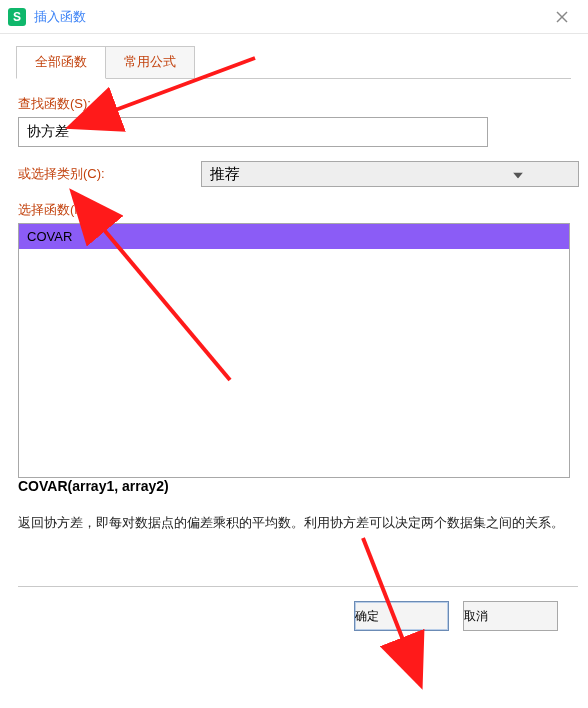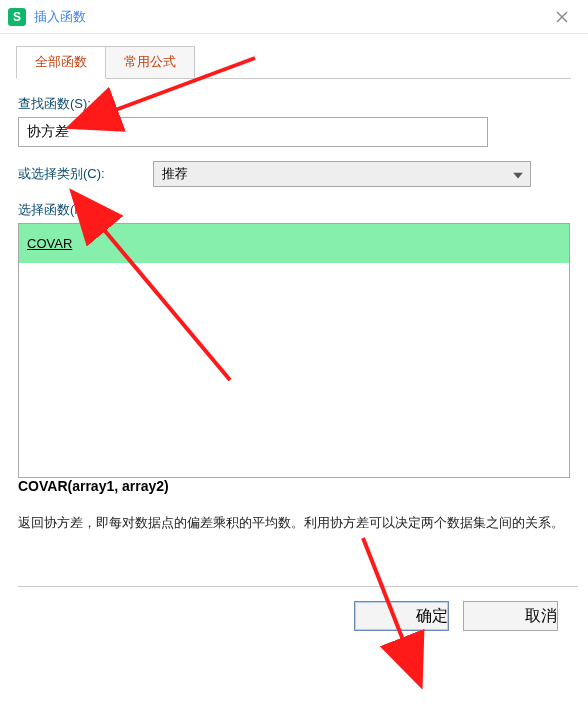--- a/index.html
+++ b/index.html
@@ -59,21 +59,21 @@
   .tab.active {
     background: #fff;
     border-bottom: 1px solid #fff;
     margin-bottom: -1px;
     z-index: 2;
   }
   .content {
     padding: 10px 18px 0 18px;
   }
   .label {
-    color: #0c4a6e;
+    color: #c2410c;
     margin-bottom: 4px;
     margin-top: 6px;
   }
   .text-input {
     width: 470px;
     height: 30px;
     border: 1px solid #a8a8a8;
     padding: 0 8px;
     font-size: 14px;
     font-family: inherit;
@@ -88,44 +88,44 @@
   .select-wrap {
     position: relative;
     width: 378px;
   }
   .select {
     width: 100%;
     height: 26px;
     border: 1px solid #a8a8a8;
     background: #eeeeee;
     padding: 0 28px 0 8px;
-    font-size: 13px;
-    display: flex;
-    align-items: center;
-    cursor: pointer;
+    font-size: 15px;
+    display: flex;
+    align-items: center;
+    cursor: pointer;
+    margin-left: 48px;
   }
   .select-caret {
     position: absolute;
     right: 8px; top: 50%;
     transform: translateY(-50%);
     pointer-events: none;
   }
   .select-caret svg { width: 10px; height: 6px; fill: #555; }
   .listbox {
     margin-top: 4px;
     width: 552px;
     height: 255px;
     border: 1px solid #a8a8a8;
     background: #fff;
   }
   .list-item {
-    padding: 12px 8px;
-    background: #86efac;
-    cursor: pointer;
-    text-decoration: underline;
+    padding: 5px 8px;
+    background: #8b5cf6;
+    cursor: pointer;
   }
   .syntax {
     font-weight: bold;
     font-size: 14px;
   }
   .desc {
     margin-top: 18px;
     line-height: 1.7;
     color: #222;
     width: 548px;
@@ -141,23 +141,23 @@
     gap: 14px;
     padding: 14px 12px 0 0;
   }
   .btn {
     width: 95px;
     height: 30px;
     border: 1px solid #a8a8a8;
     background: #f4f4f4;
     display: flex;
     align-items: center;
-    justify-content: flex-end;
-    cursor: pointer;
-    font-size: 16px;
+    justify-content: flex-start;
+    cursor: pointer;
+    font-size: 12px;
   }
   .btn.primary {
     border: 1px solid #6b8bb5;
     box-shadow: 0 0 0 1px #b8cde8 inset;
   }
   
   .arrow-svg {
     position: absolute;
     pointer-events: none;
   }

